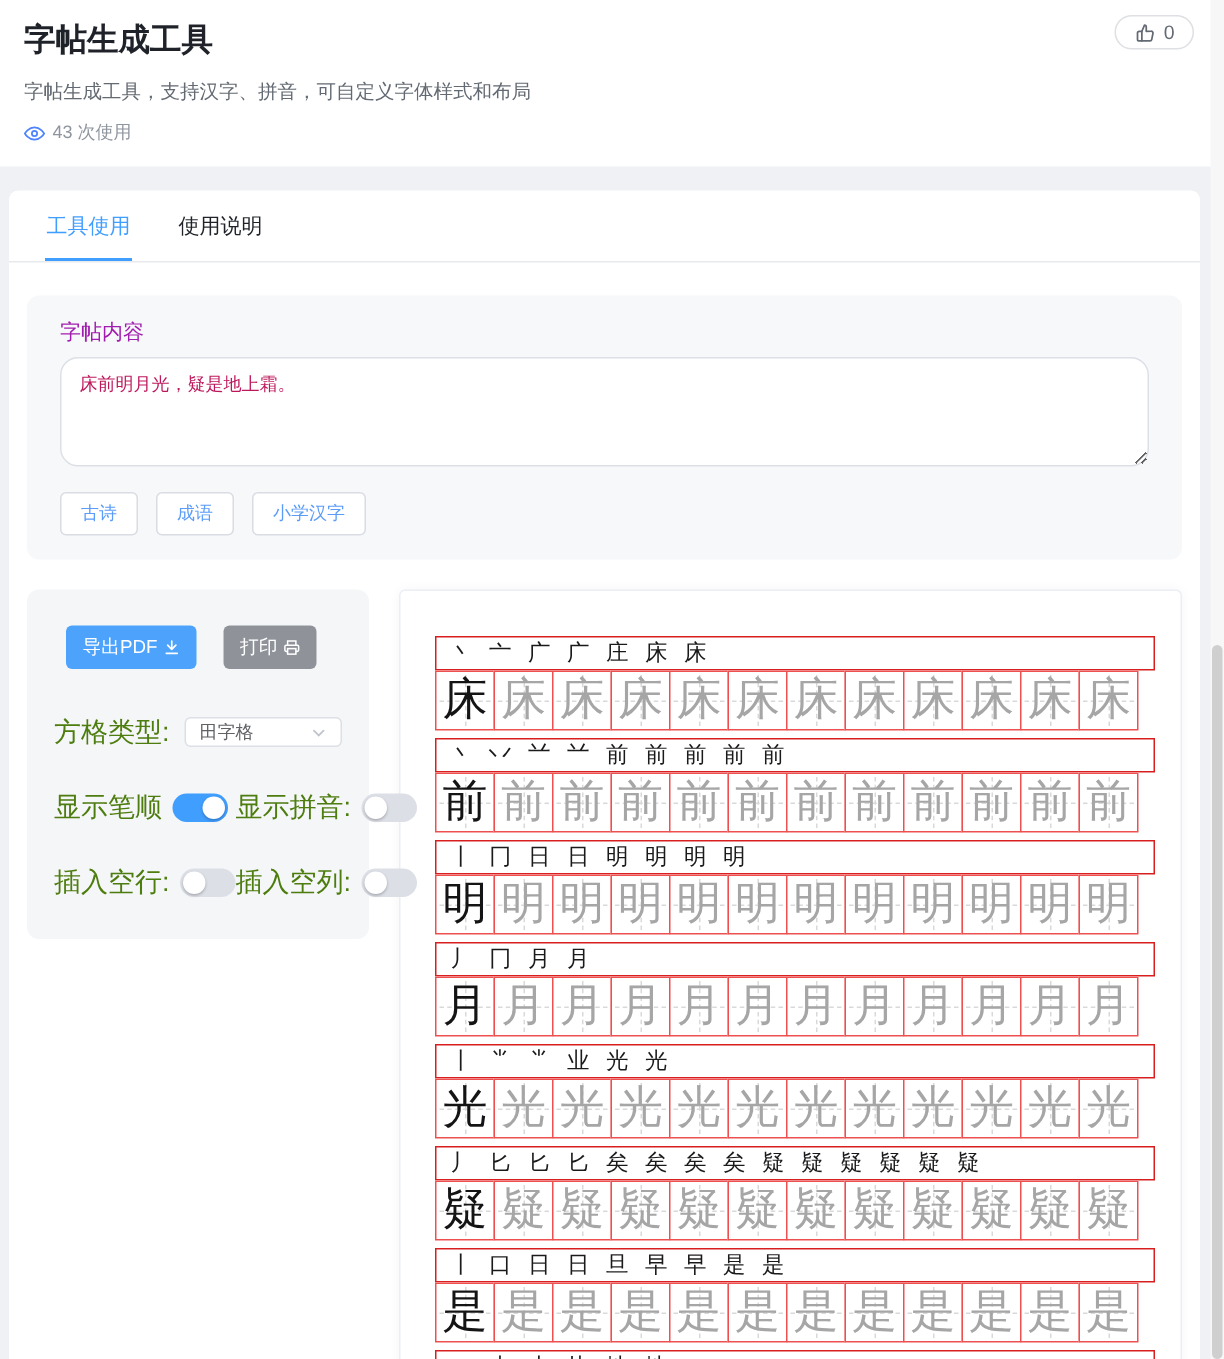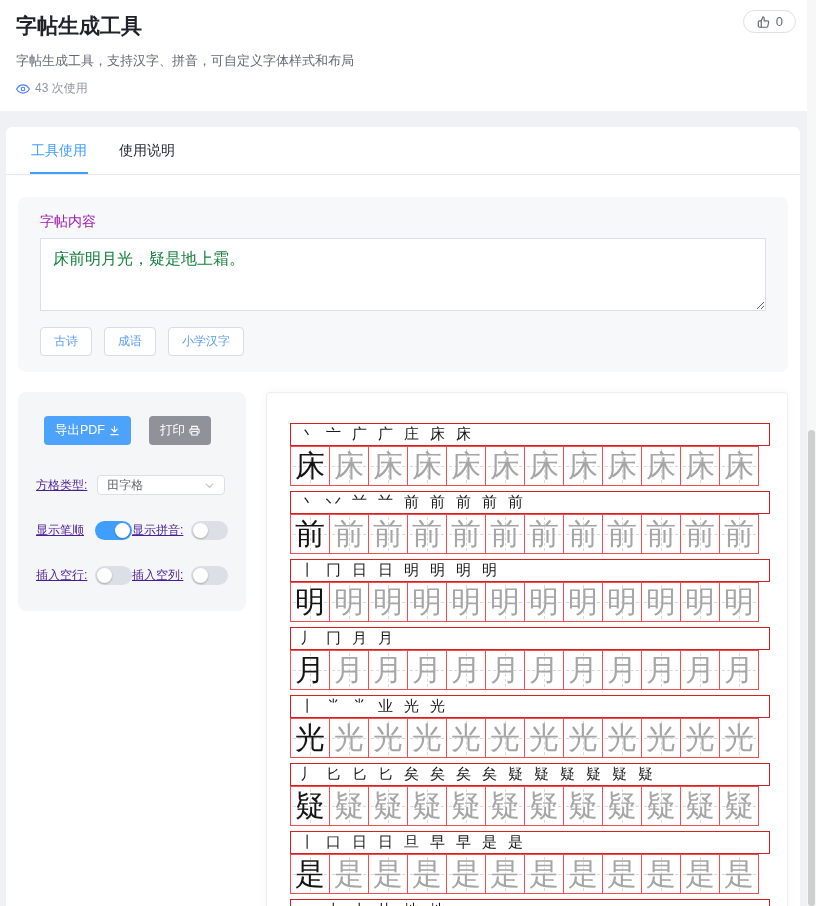--- a/index.html
+++ b/index.html
@@ -16,42 +16,42 @@
 
   
   .main-card { background:#fff; margin:16px 16px 0 6px; border-radius:6px; min-height:800px; }
   .tabbar { display:flex; gap:30px; padding:0 24px; border-bottom:1px solid #e7e9ec; }
   .tab { font-size:14px; color:#1f2329; padding:15px 1px 12px; border-bottom:2px solid transparent; cursor:pointer; }
   .tab.active { color:#409eff; border-bottom-color:#409eff; }
 
   
   .form-panel { margin:22px 12px 0 12px; background:#f7f8fa; border-radius:8px; padding:16px 22px 16px; }
   .field-label { font-size:14px; color:#a21caf; margin-bottom:7px; }
-  .content-textarea { width:100%; height:73px; border:1px solid #dcdfe6; border-radius:0; background:#fff;
-    padding:8px 12px; font-size:16px; color:#15803d; font-family:"Liberation Sans","DejaVu Sans",sans-serif;
+  .content-textarea { width:100%; height:73px; border:1px solid #dcdfe6; border-radius:12px; background:#fff;
+    padding:8px 12px; font-size:12px; color:#be185d; font-family:"Liberation Sans","DejaVu Sans",sans-serif;
     resize:vertical; outline:none; line-height:1.5; }
   .preset-row { margin-top:12px; display:flex; gap:12px; }
   .preset-btn { background:#fff; border:1px solid #d9dce3; border-radius:4px; color:#5a9cf8;
     font-size:12px; padding:5px 13px; cursor:pointer; }
 
   
   .content-row { display:flex; align-items:flex-start; gap:20px; margin:20px 12px 0 12px; }
 
   .control-panel { width:228px; flex:none; background:#f5f6f8; border-radius:8px; padding:24px 18px 26px; }
   .action-row { display:flex; gap:18px; padding-left:8px; }
   .btn { border:none; border-radius:4px; color:#fff; font-size:12.5px; padding:6px 11px;
     display:inline-flex; align-items:center; gap:4px; cursor:pointer;justify-content:space-between; }
   .btn-primary { background:#4da3fc; }
   .btn-gray { background:#8f9399; }
   .grid-type-row { display:flex; align-items:center; gap:10px; margin-top:30px; }
-  .control-label { font-size:12px; color:#4c1d95; white-space:nowrap;text-decoration:underline; }
+  .control-label { font-size:18px; color:#4d7c0f; white-space:nowrap; }
   .select-box { width:128px; height:20px; background:#fff; border:1px solid #dcdfe6; border-radius:4px;
     display:flex; align-items:center; justify-content:space-between; padding:0 9px; font-size:12px; color:#606266; cursor:pointer; }
   .toggles { display:grid; grid-template-columns:1fr 1fr; row-gap:26px; margin-top:26px; }
-  .toggle-item { display:flex; align-items:center; gap:7px;justify-content:space-between; }
+  .toggle-item { display:flex; align-items:center; gap:7px; }
   .switch { width:37px; height:19px; border-radius:10px; background:#dcdfe6; position:relative; cursor:pointer; flex:none; }
   .switch.on { background:#409eff; }
   .switch .knob { position:absolute; top:2px; left:2px; width:15px; height:15px; border-radius:50%;
     background:#fff; box-shadow:0 1px 2px rgba(0,0,0,.25); }
   .switch.on .knob { left:auto; right:2px; }
 
   
   .preview-card { flex:1; background:#fff; border:1px solid #ebeef5; border-radius:4px;
     box-shadow:0 0 8px rgba(0,0,0,.04); padding:30px 0 20px 23px; min-height:560px; }
   .char-block { margin-bottom:5px; width:480px; }

